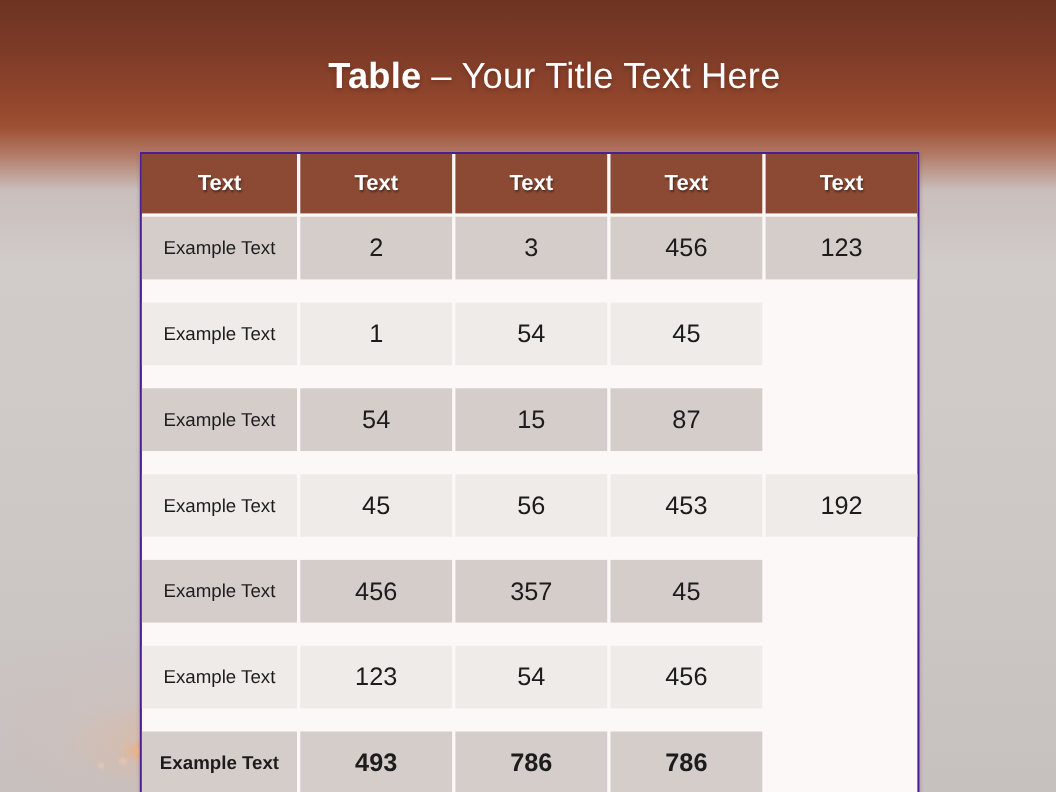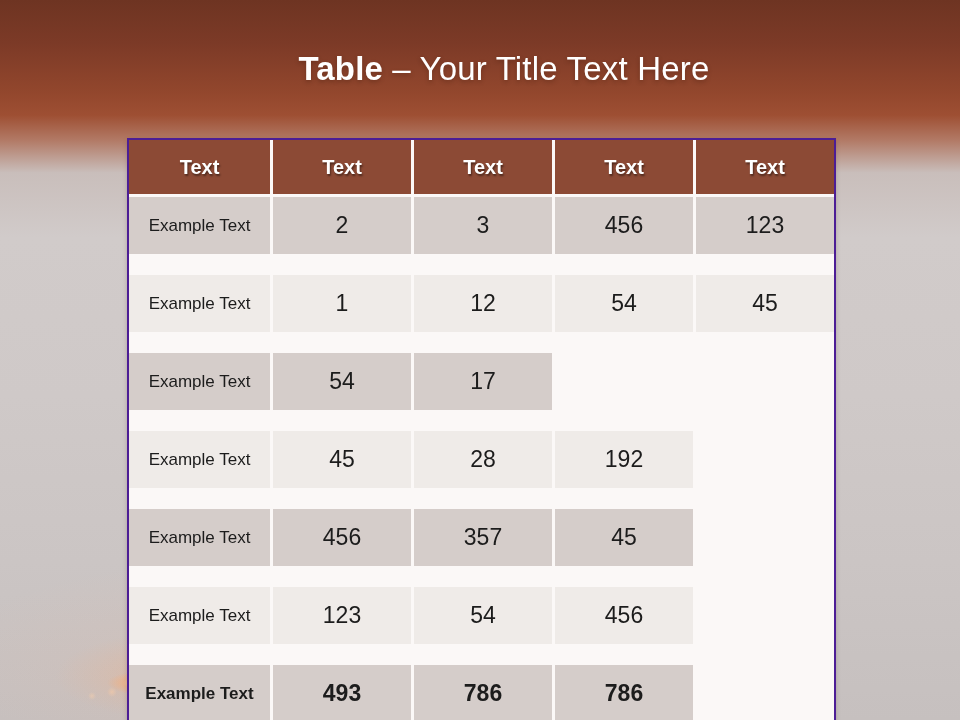--- a/index.html
+++ b/index.html
@@ -130,33 +130,34 @@
         <div class="trow odd">
           <div class="cell label">Example Text</div>
           <div class="cell num">2</div>
           <div class="cell num">3</div>
           <div class="cell num">456</div>
           <div class="cell num">123</div>
         </div>
         <div class="trow even">
           <div class="cell label">Example Text</div>
           <div class="cell num">1</div>
-          <div class="cell num">12</div>
           <div class="cell num">54</div>
           <div class="cell num">45</div>
         </div>
         <div class="trow odd">
           <div class="cell label">Example Text</div>
           <div class="cell num">54</div>
-          <div class="cell num">17</div>
+          <div class="cell num">15</div>
+          <div class="cell num">87</div>
         </div>
         <div class="trow even">
           <div class="cell label">Example Text</div>
           <div class="cell num">45</div>
-          <div class="cell num">28</div>
+          <div class="cell num">56</div>
+          <div class="cell num">453</div>
           <div class="cell num">192</div>
         </div>
         <div class="trow odd">
           <div class="cell label">Example Text</div>
           <div class="cell num">456</div>
           <div class="cell num">357</div>
           <div class="cell num">45</div>
         </div>
         <div class="trow even">
           <div class="cell label">Example Text</div>

